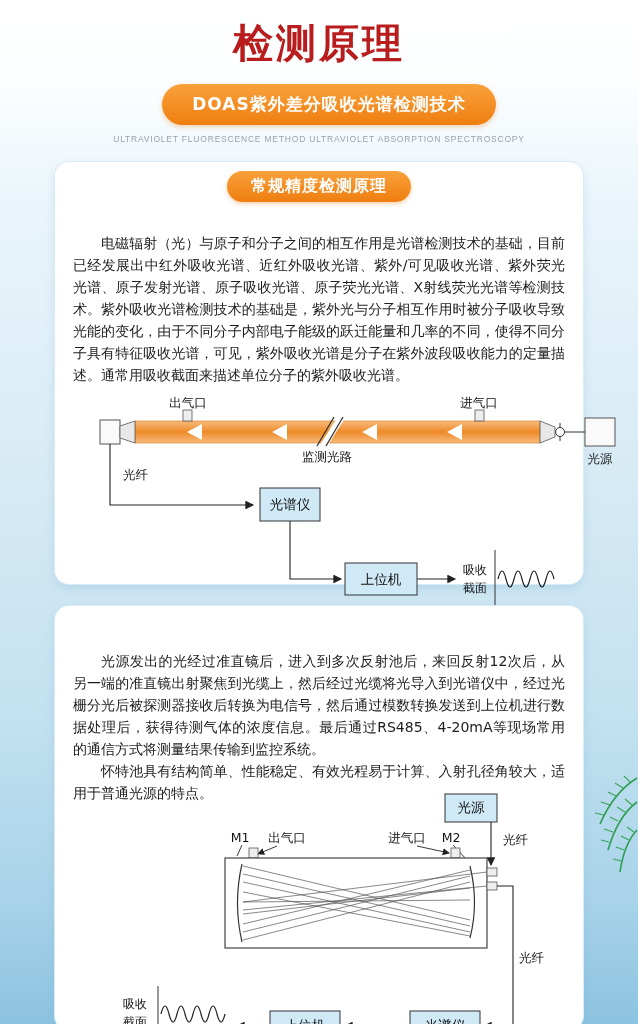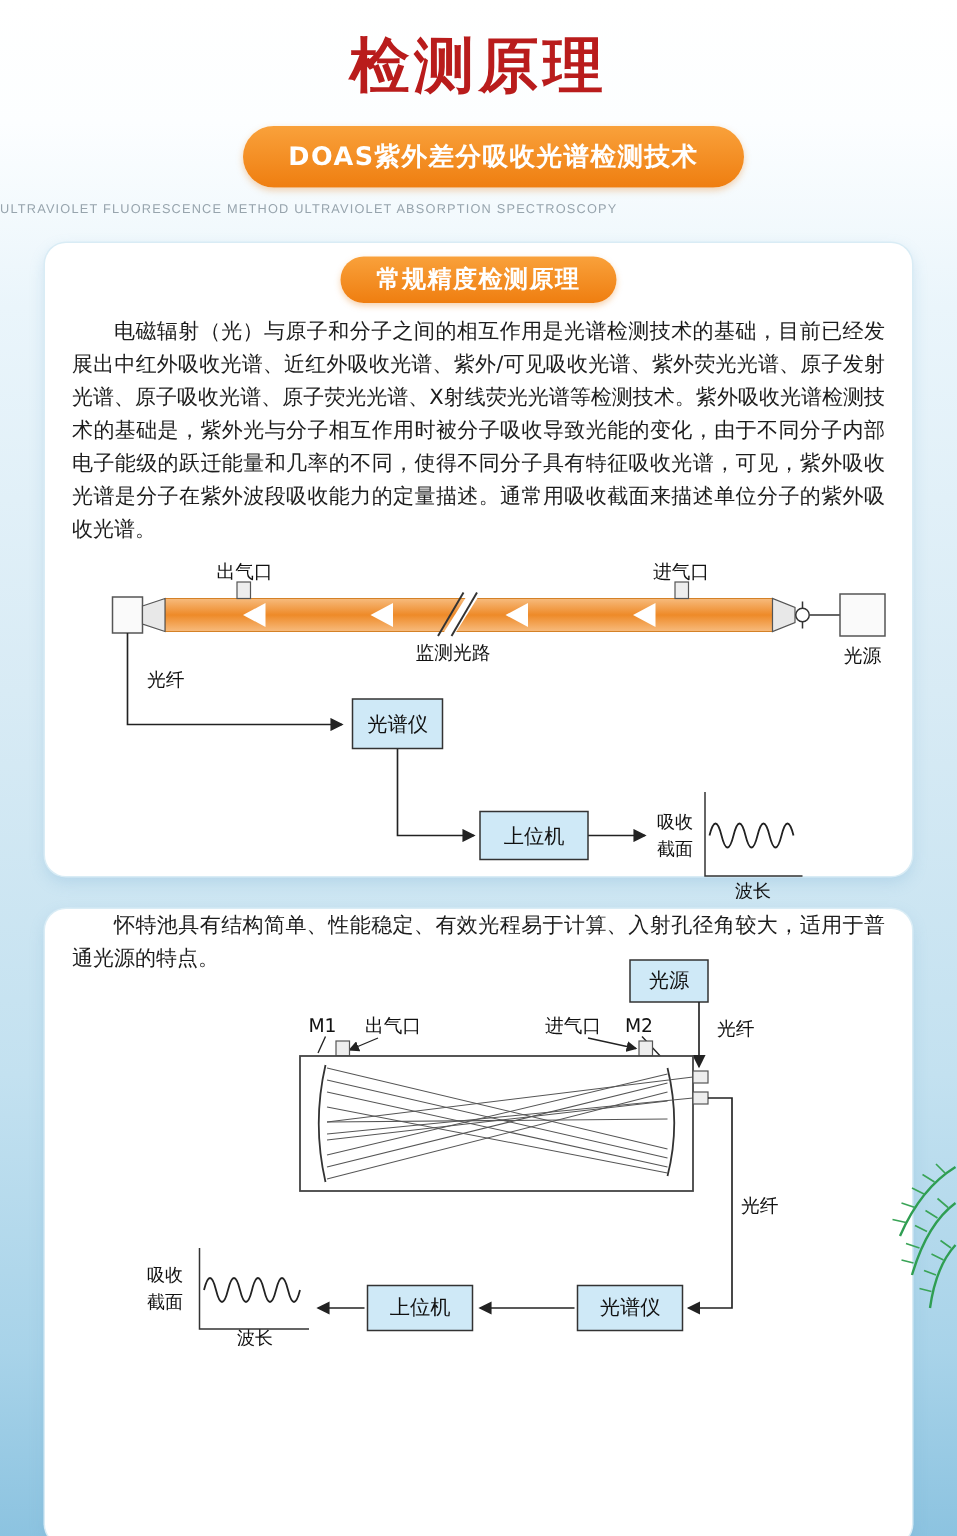--- a/index.html
+++ b/index.html
@@ -5,31 +5,31 @@
   html,body{margin:0;padding:0;}
   body{
     width:638px;height:1024px;overflow:hidden;position:relative;
     font-family:"DejaVu Sans","Liberation Sans",sans-serif;
     background:linear-gradient(180deg,#ffffff 0%,#fcfeff 8%,#eaf5fb 20%,#d8ebf5 45%,#c3e1f0 70%,#a8d3e9 88%,#8cc3e0 100%);
   }
   .page-title{margin:0;padding-top:16px;text-align:center;font-size:40px;font-weight:800;color:#b91c1c;letter-spacing:3px;}
   .banner-wrap{text-align:center;margin-top:13px;}
   .banner{display:inline-block;background:linear-gradient(180deg,#f9a13b,#ef7e10);color:#fff;font-size:17px;font-weight:700;
     padding:9px 30px;border-radius:21px;letter-spacing:1px;box-shadow:0 2px 5px rgba(230,130,30,.35);margin-left:20px;}
-  .subtitle-en{text-align:left;margin-top:9px;font-size:8.5px;color:#97a4ad;letter-spacing:.8px;
+  .subtitle-en{text-align:center;margin-top:9px;font-size:8.5px;color:#97a4ad;letter-spacing:.8px;
     font-family:"Liberation Sans",sans-serif;}
-  .card{position:relative;width:578px;margin:0 auto;background:#fff;border-radius:14px;
+  .card{position:relative;width:528px;margin:0 auto;background:#fff;border-radius:14px;
     box-shadow:0 0 0 1px #d9ecf5,0 4px 10px rgba(110,170,210,.28);}
   .card1{height:422px;margin-top:18px;}
   .card2{height:424px;margin-top:22px;}
   .pill{position:absolute;top:9px;left:50%;transform:translateX(-50%);
     background:linear-gradient(180deg,#f9a13b,#ef7e10);color:#fff;font-size:16px;font-weight:700;
     padding:5px 24px;border-radius:16px;letter-spacing:1px;white-space:nowrap;box-shadow:0 2px 4px rgba(230,130,30,.35);}
   .para{margin:0 18px;font-size:14px;line-height:22px;color:#1c1c1c;text-align:justify;text-indent:2em;}
-  .card1 .para{padding-top:48px;}
+  .card1 .para{padding-top:70px;}
   .card2 .para-first{padding-top:44px;}
   svg.diagram{display:block;}
   .d1{margin-top:7px;}
   .d2{margin-top:-24px;}
   .palm{position:absolute;right:0;top:772px;width:48px;height:112px;z-index:5;}
   svg text{fill:#111;}
 </style>
 </head>
 <body>
 
@@ -108,20 +108,21 @@
     <text x="68" y="86">光纤</text>
     <text x="235" y="116" text-anchor="middle" font-size="13.5">光谱仪</text>
     <text x="326" y="191" text-anchor="middle" font-size="13.5">上位机</text>
     <text x="420" y="181" text-anchor="middle" font-size="12">吸收</text>
     <text x="420" y="199" text-anchor="middle" font-size="12">截面</text>
     <text x="472" y="227" text-anchor="middle" font-size="12">波长</text>
   </svg>
 </div>
 
 <div class="card card2">
+  <p class="para para-first">光源发出的光经过准直镜后，进入到多次反射池后，来回反射12次后，从另一端的准直镜出射聚焦到光缆上，然后经过光缆将光导入到光谱仪中，经过光栅分光后被探测器接收后转换为电信号，然后通过模数转换发送到上位机进行数据处理后，获得待测气体的浓度信息。最后通过RS485、4-20mA等现场常用的通信方式将测量结果传输到监控系统。</p>
   <p class="para">怀特池具有结构简单、性能稳定、有效光程易于计算、入射孔径角较大，适用于普通光源的特点。</p>
 
   <svg class="diagram d2" width="578" height="272" viewBox="0 0 578 272" font-family="'DejaVu Sans',sans-serif" font-size="12.5">
     <defs>
       <marker id="ah2" markerWidth="9" markerHeight="8" refX="7" refY="4" orient="auto">
         <path d="M0,0 L8,4 L0,8 Z" fill="#222"></path>
       </marker>
     </defs>
 
     <rect x="390" y="14" width="52" height="28" fill="#cfe9f7" stroke="#333" stroke-width="1"></rect>

